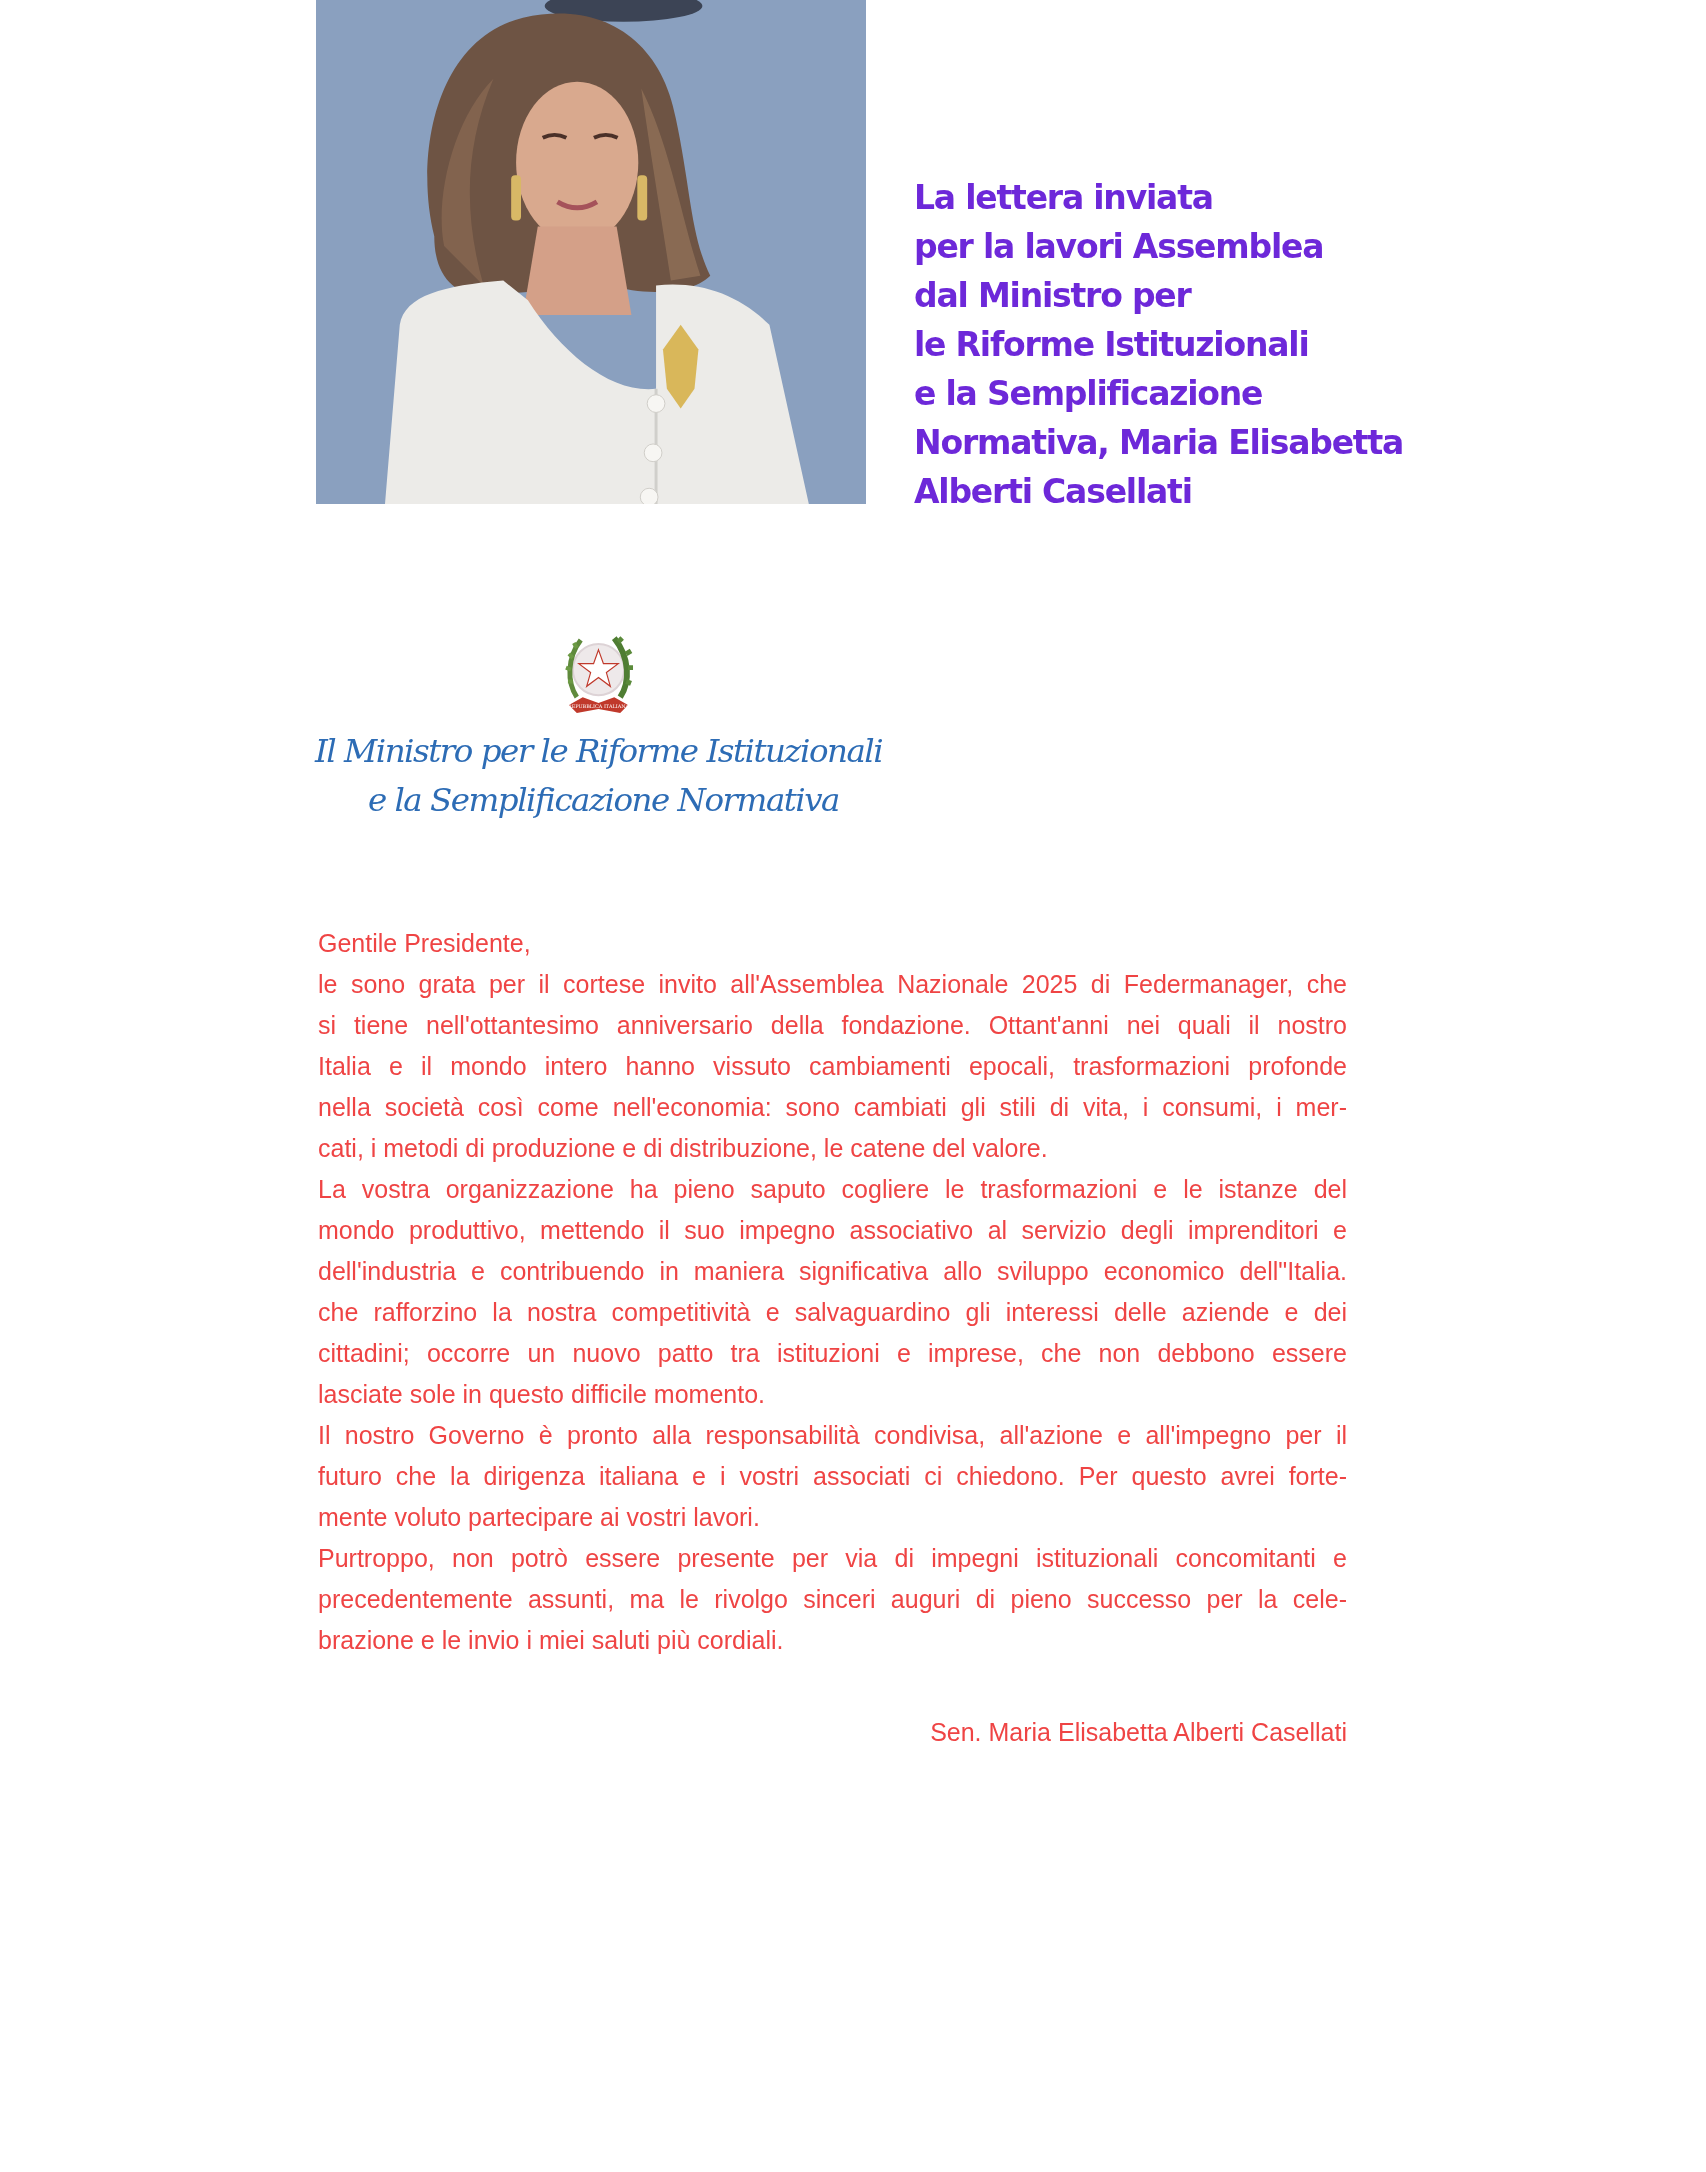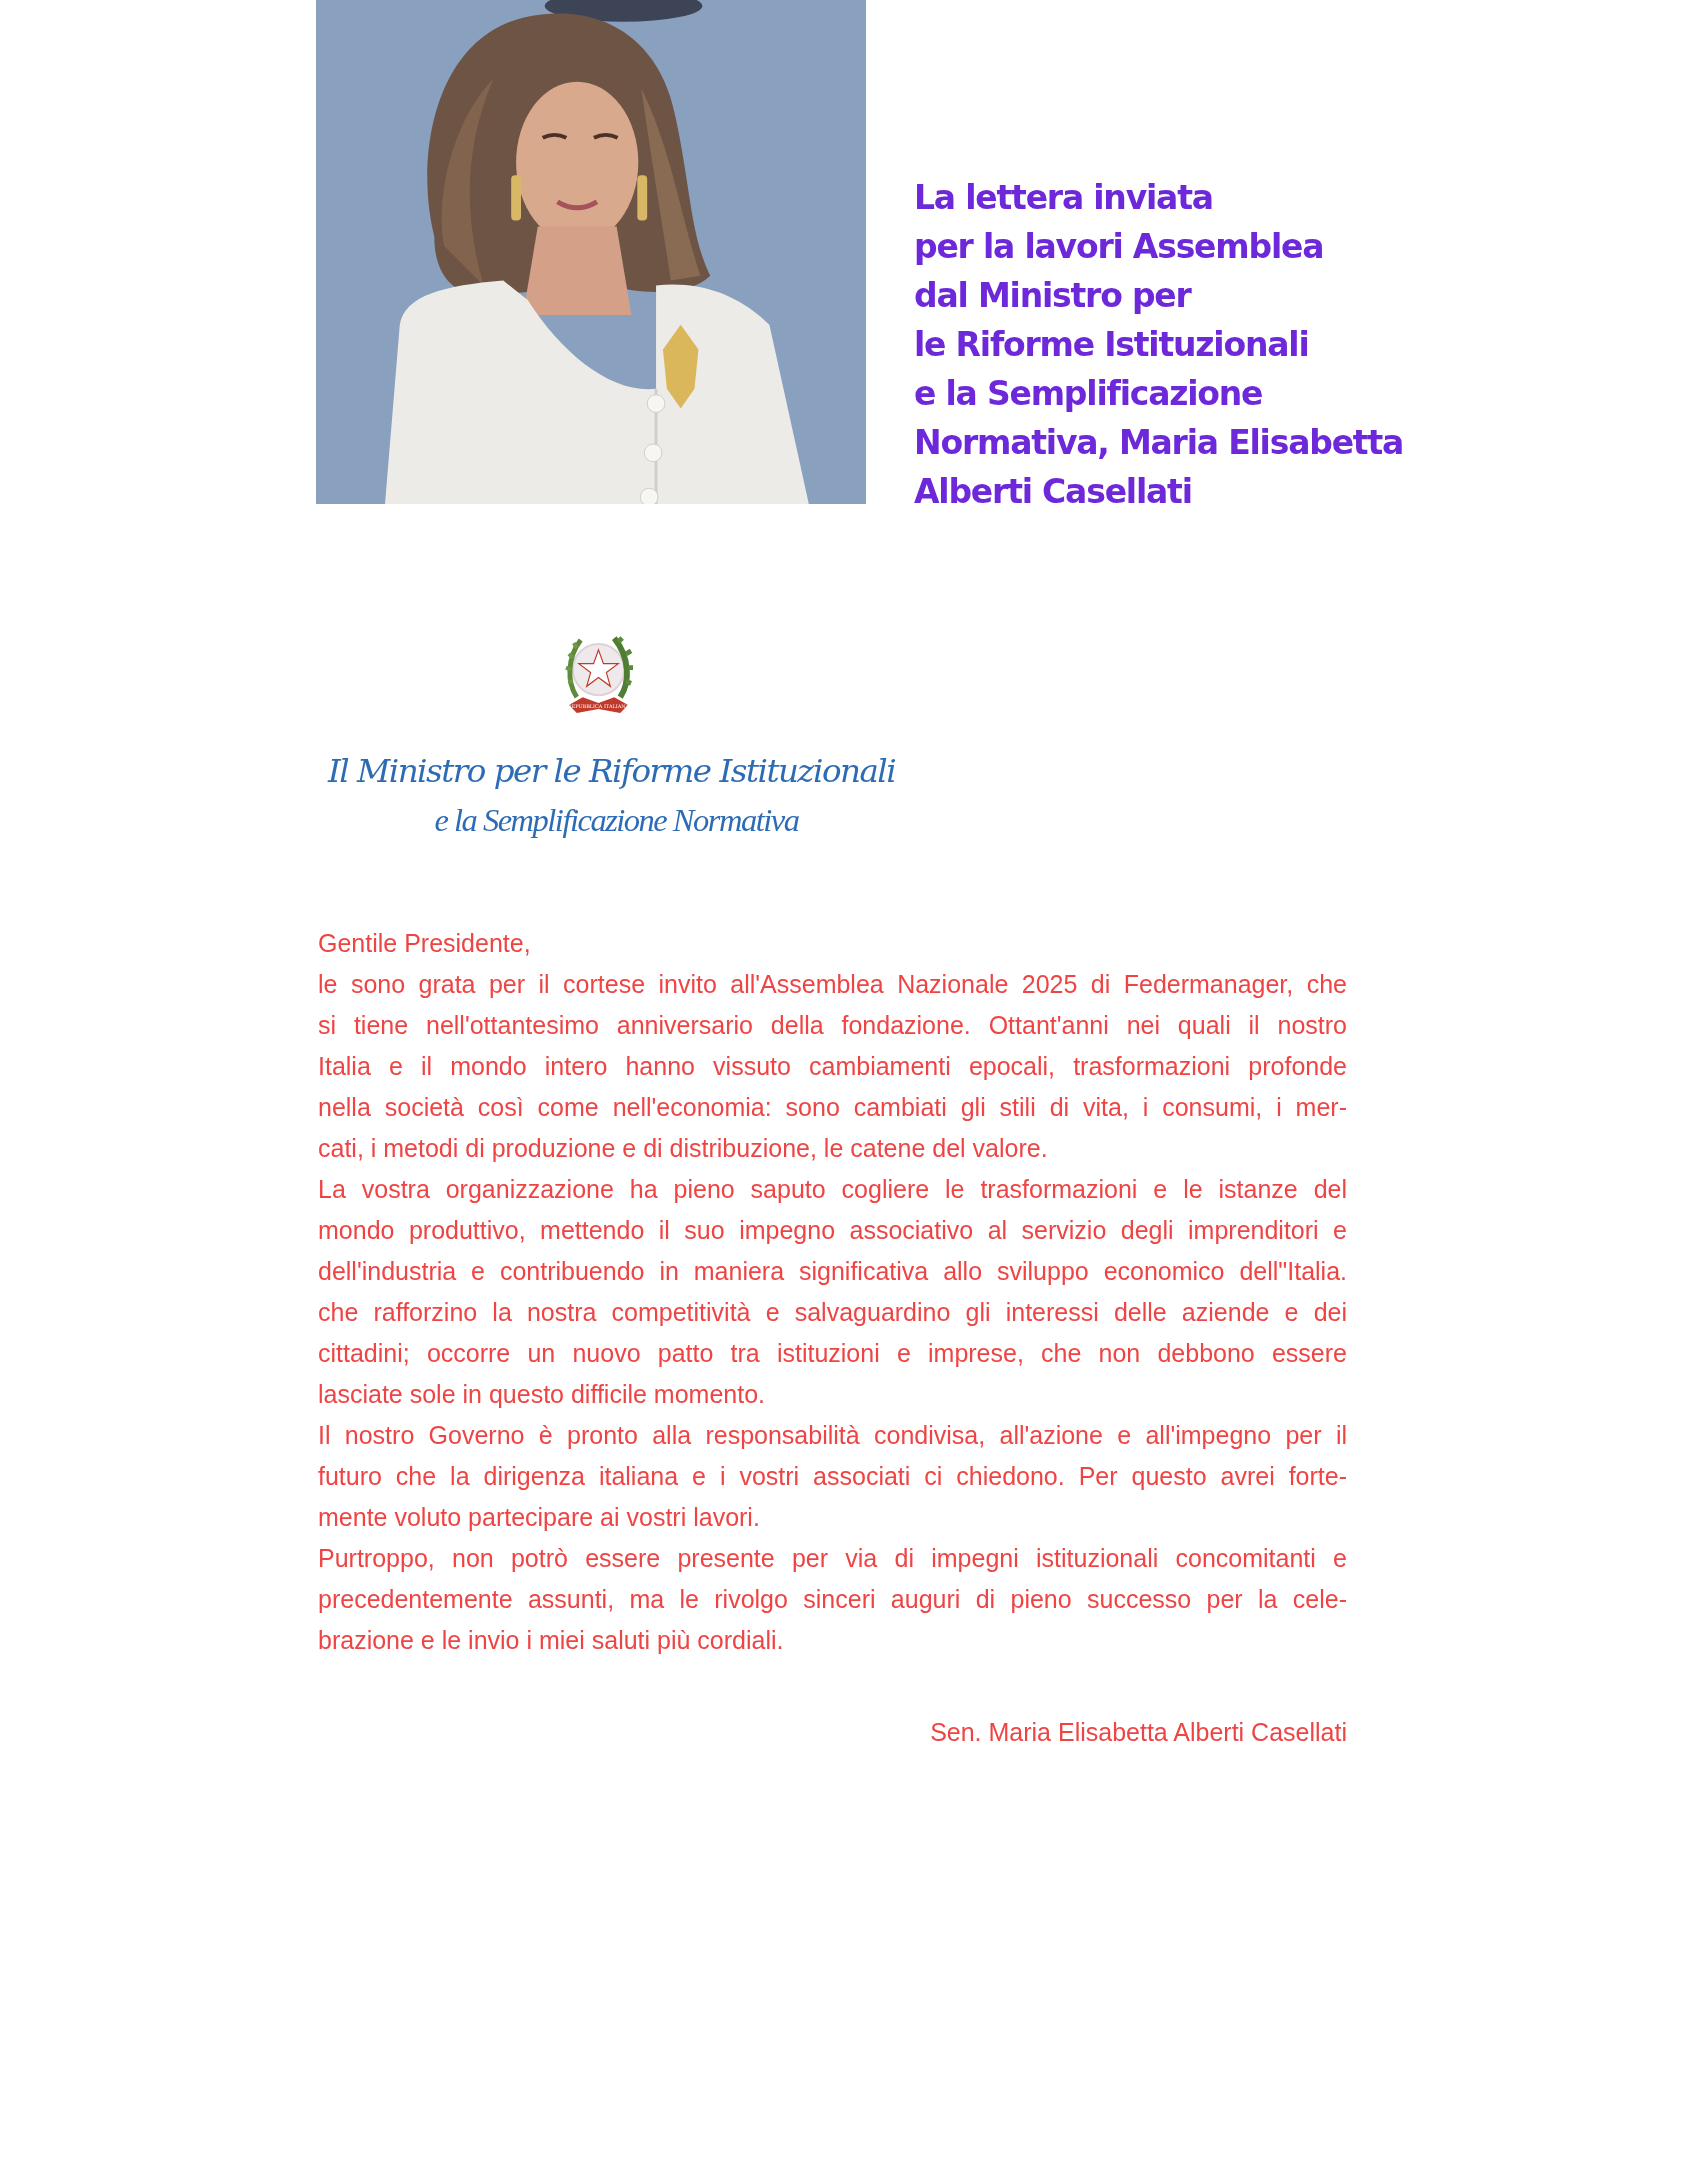--- a/index.html
+++ b/index.html
@@ -19,27 +19,27 @@
     font-size: 33px; line-height: 49px; letter-spacing: -1.2px;
     color: #1a7fa3; margin: 0;
   }
   .headline span { display: block; white-space: nowrap; }
 
   
   .emblem {
     position: absolute; left: 563px; top: 628px; width: 71px; height: 95px;
   }
   .letterhead {
-    position: absolute; left: 326px; top: 727px; width: 571px;
+    position: absolute; left: 313px; top: 727px; width: 571px;
     font-family: "DejaVu Serif", serif; font-style: italic;
-    color: #2d6cb5; text-align: center; margin-top: 20px;
+    color: #2d6cb5; text-align: center;
   }
   .letterhead span { display: block; white-space: nowrap; }
   .lh1 { font-size: 32.5px; line-height: 49px; letter-spacing: -1.5px; }
-  .lh2 { font-size: 32.5px; line-height: 49px; letter-spacing: -1.5px; padding-left: 9.9px; font-family: Liberation Serif, serif; }
+  .lh2 { font-size: 32.5px; line-height: 49px; letter-spacing: -1.5px; padding-left: 9.9px; }
 
   
   .letter {
     position: absolute; left: 318px; top: 923px; width: 1029px;
     font-family: "Liberation Sans", sans-serif; font-size: 25px;
     line-height: 41px; color: #ef4444;
   }
   .line { display: block; white-space: nowrap; height: 41px; }
   .line.j { text-align: justify; text-align-last: justify; white-space: normal; overflow: hidden; }
   .line.l { text-align: left; }

